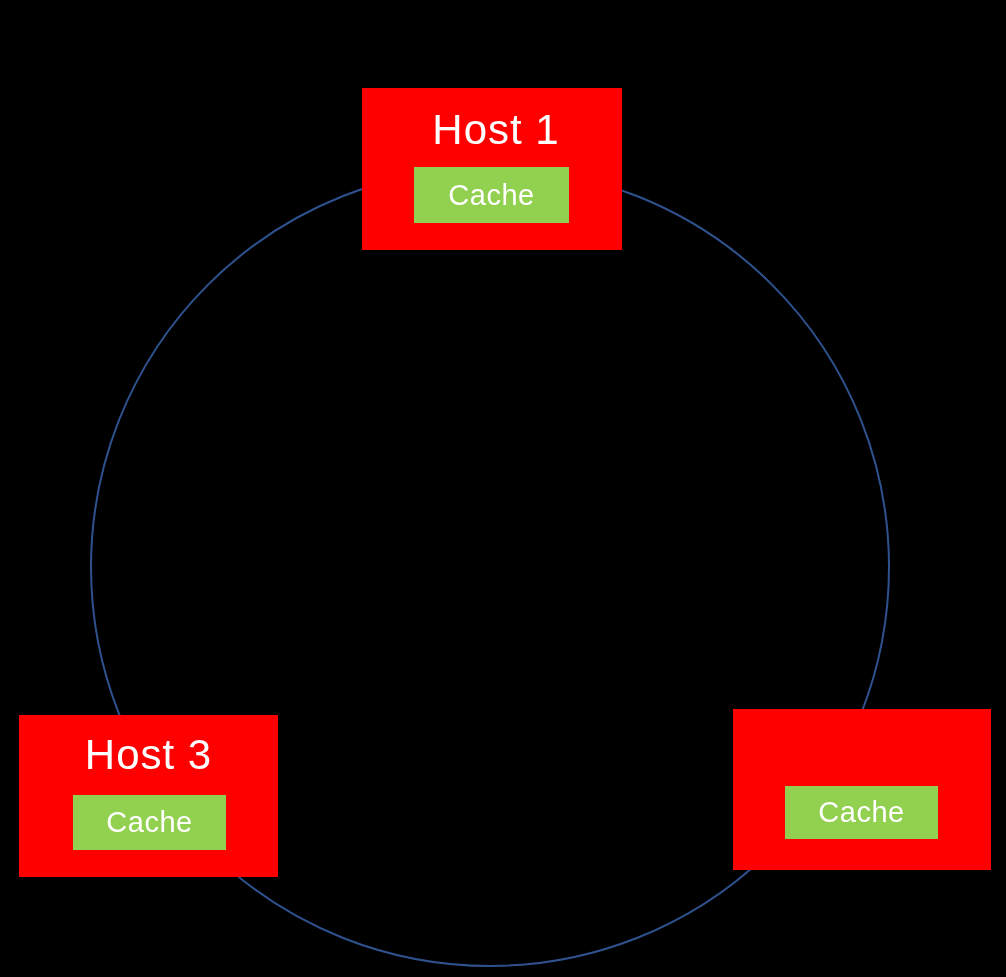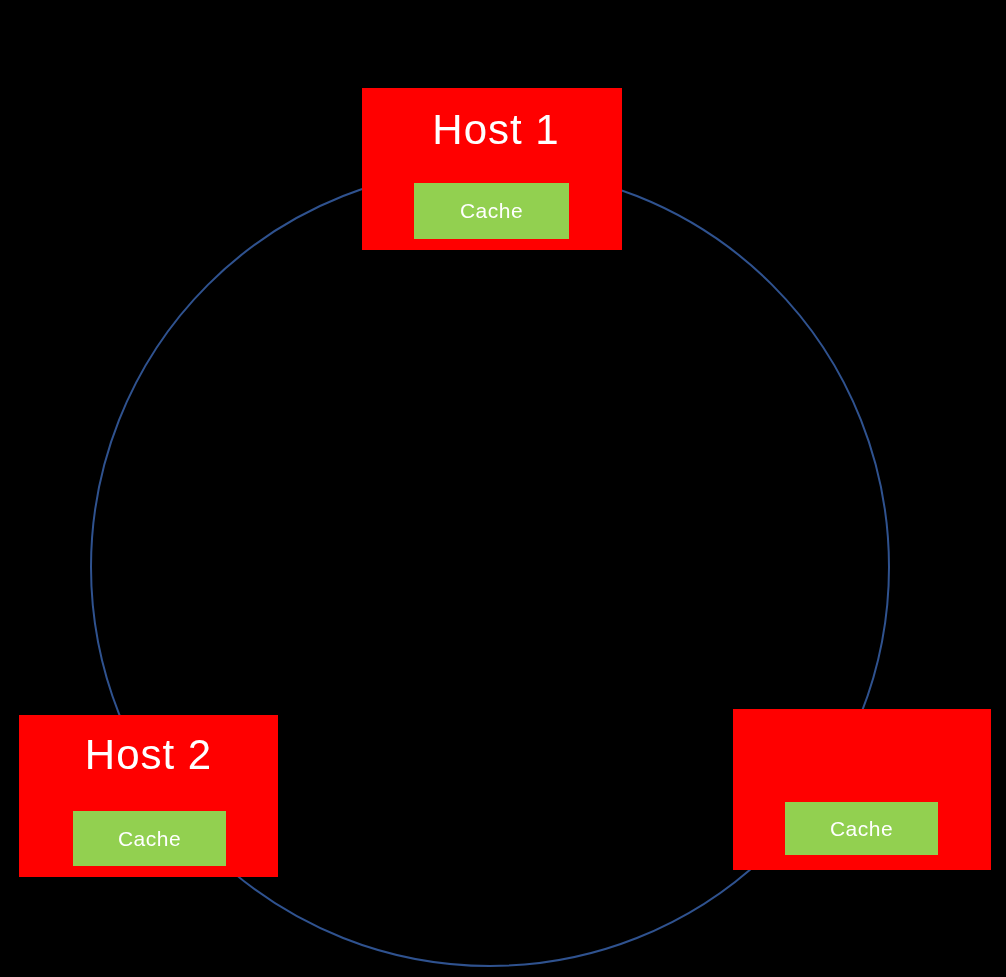--- a/index.html
+++ b/index.html
@@ -46,24 +46,23 @@
     letter-spacing: 1px;
     white-space: nowrap;
   }
   .cache {
     position: absolute;
     background: var(--cache-fill, #92D050);
     display: flex;
     align-items: center;
     justify-content: center;
     color: var(--label-text, #FFFFFF);
-    font-size: 21px;
+    font-size: 29px;
     letter-spacing: 0.5px;
     white-space: nowrap;
-    margin-top: 16px;
   }
   
   .host-1 { left: 362px; top: 88px;  width: 260px; height: 162px; }
   .host-1 .host-title { height: 84px; padding-left: 8px; }
   .host-1 .cache { left: 52px; top: 79px; width: 155px; height: 56px; }
   
   .host-2 { left: 733px; top: 709px; width: 258px; height: 161px; }
   .host-2 .host-title { height: 77px; }
   .host-2 .cache { left: 52px; top: 77px; width: 153px; height: 53px; }
   
@@ -87,19 +86,19 @@
     </div>
   </div>
 
   <div class="host host-2">
     <div class="cache">
       <span>Cache</span>
     </div>
   </div>
 
   <div class="host host-3">
-    <div class="host-title">Host 2</div>
+    <div class="host-title">Host 3</div>
     <div class="cache">
       <span>Cache</span>
     </div>
   </div>
 
 </div>
 
 </body></html>

